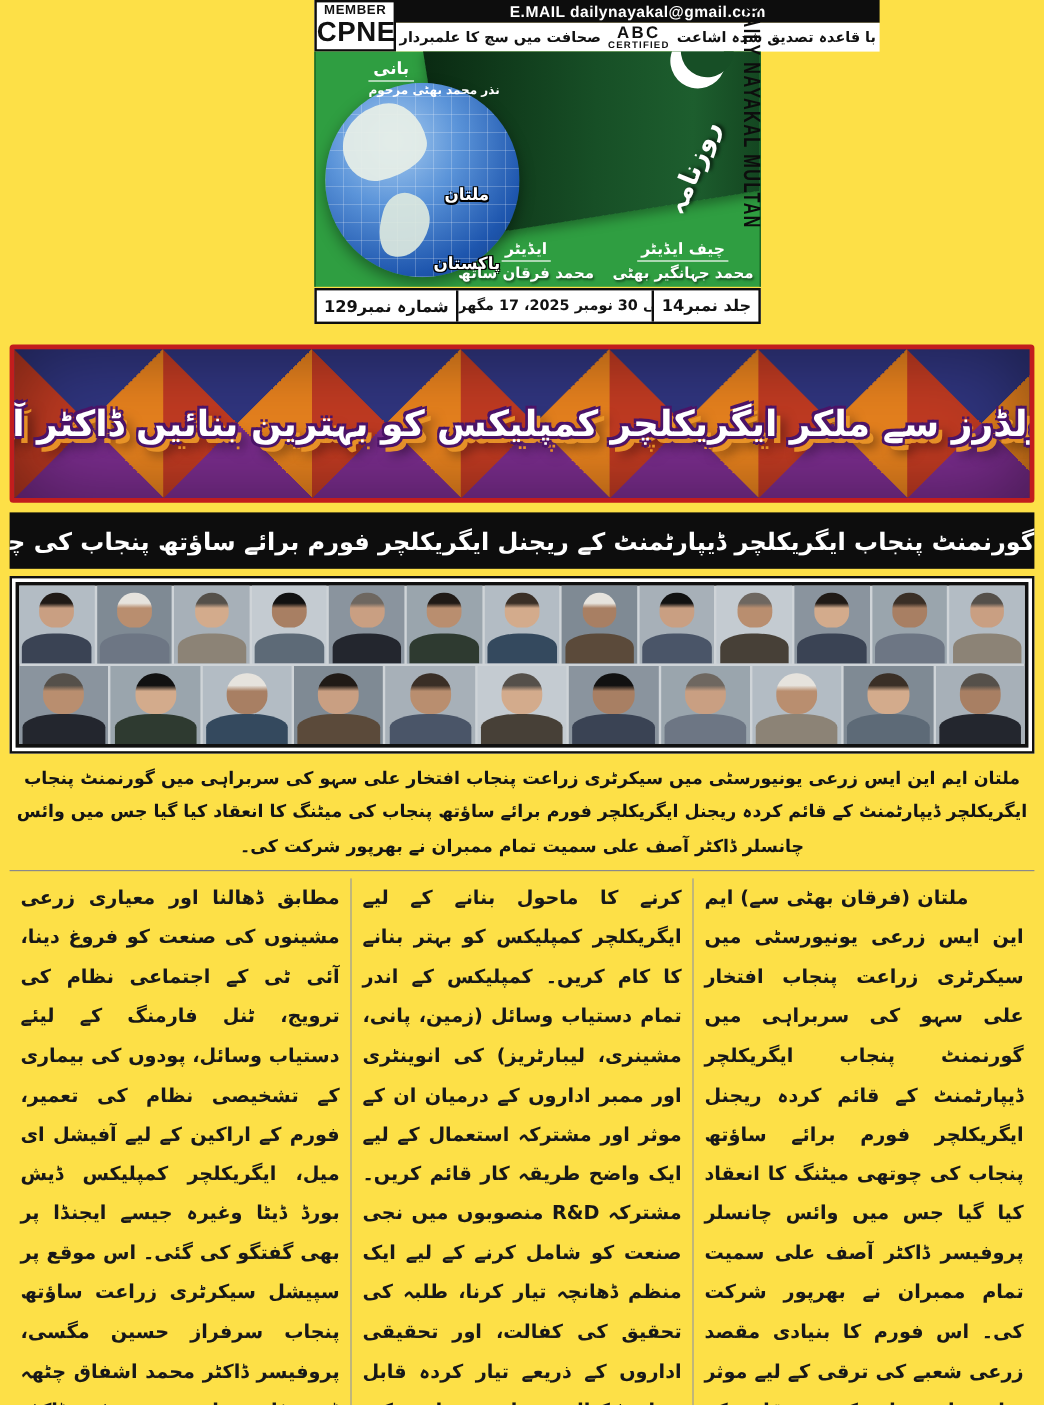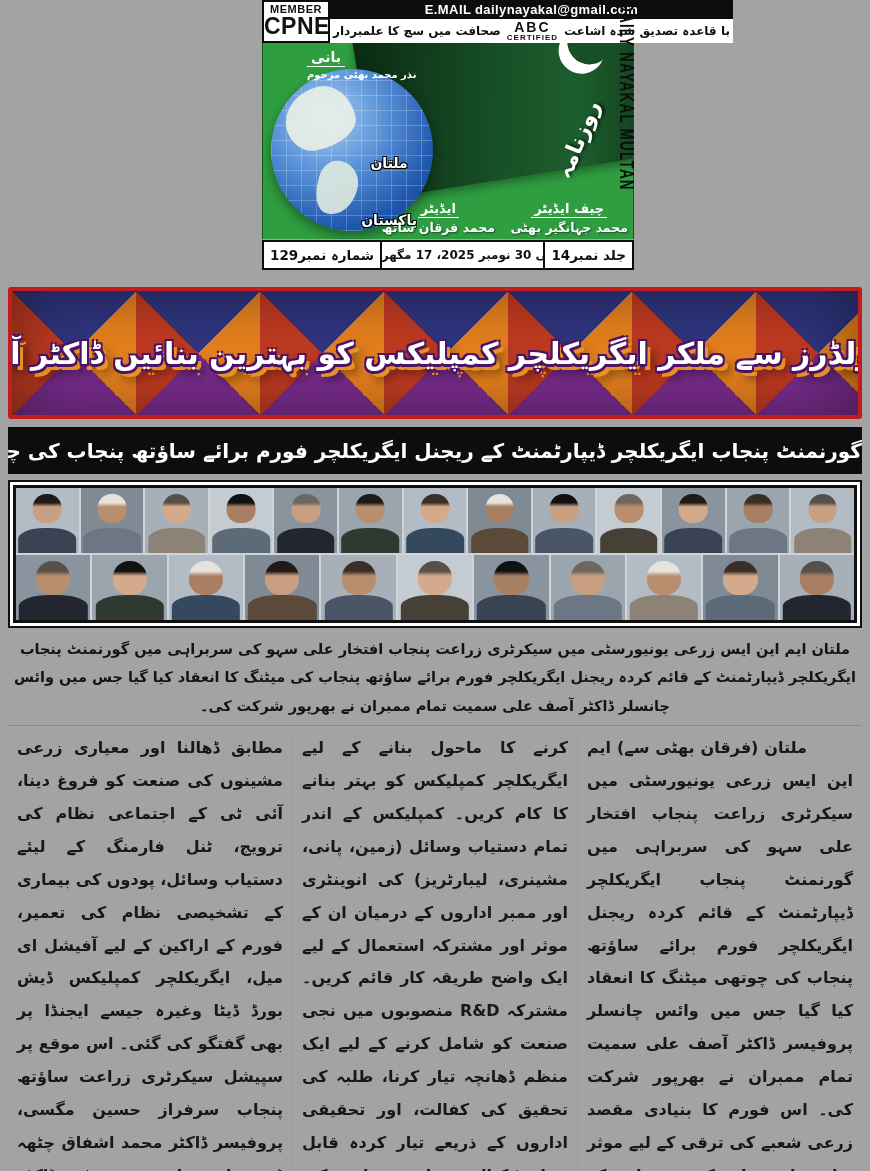--- a/index.html
+++ b/index.html
@@ -1,19 +1,19 @@
 <!DOCTYPE html>
 <html lang="ur"><head>
 <meta charset="utf-8">
 <style>
   * { box-sizing: border-box; }
   html,body { margin:0; padding:0; background:#efefef; }
   .page {
     position:relative; width:870px; height:1171px; margin:0 auto;
-    background:#a3a3a3; overflow:hidden;
+    background:#fde047; overflow:hidden;
     font-family:"Liberation Sans", sans-serif; color:#111;
   }
   .ur { font-family:"DejaVu Sans", sans-serif; direction:rtl; }
 
   
   .header { position:relative; height:278px; }
   .masthead-wrap { position:absolute; left:262px; top:0; width:372px; }
   .topstrip { display:flex; align-items:stretch; }
   .cpne-box { width:68px; border:2.5px solid #0d0d0d; background:#fff; text-align:center; padding:1px 0; }
   .member { font-size:11px; font-weight:900; letter-spacing:.5px; line-height:1.1; }

